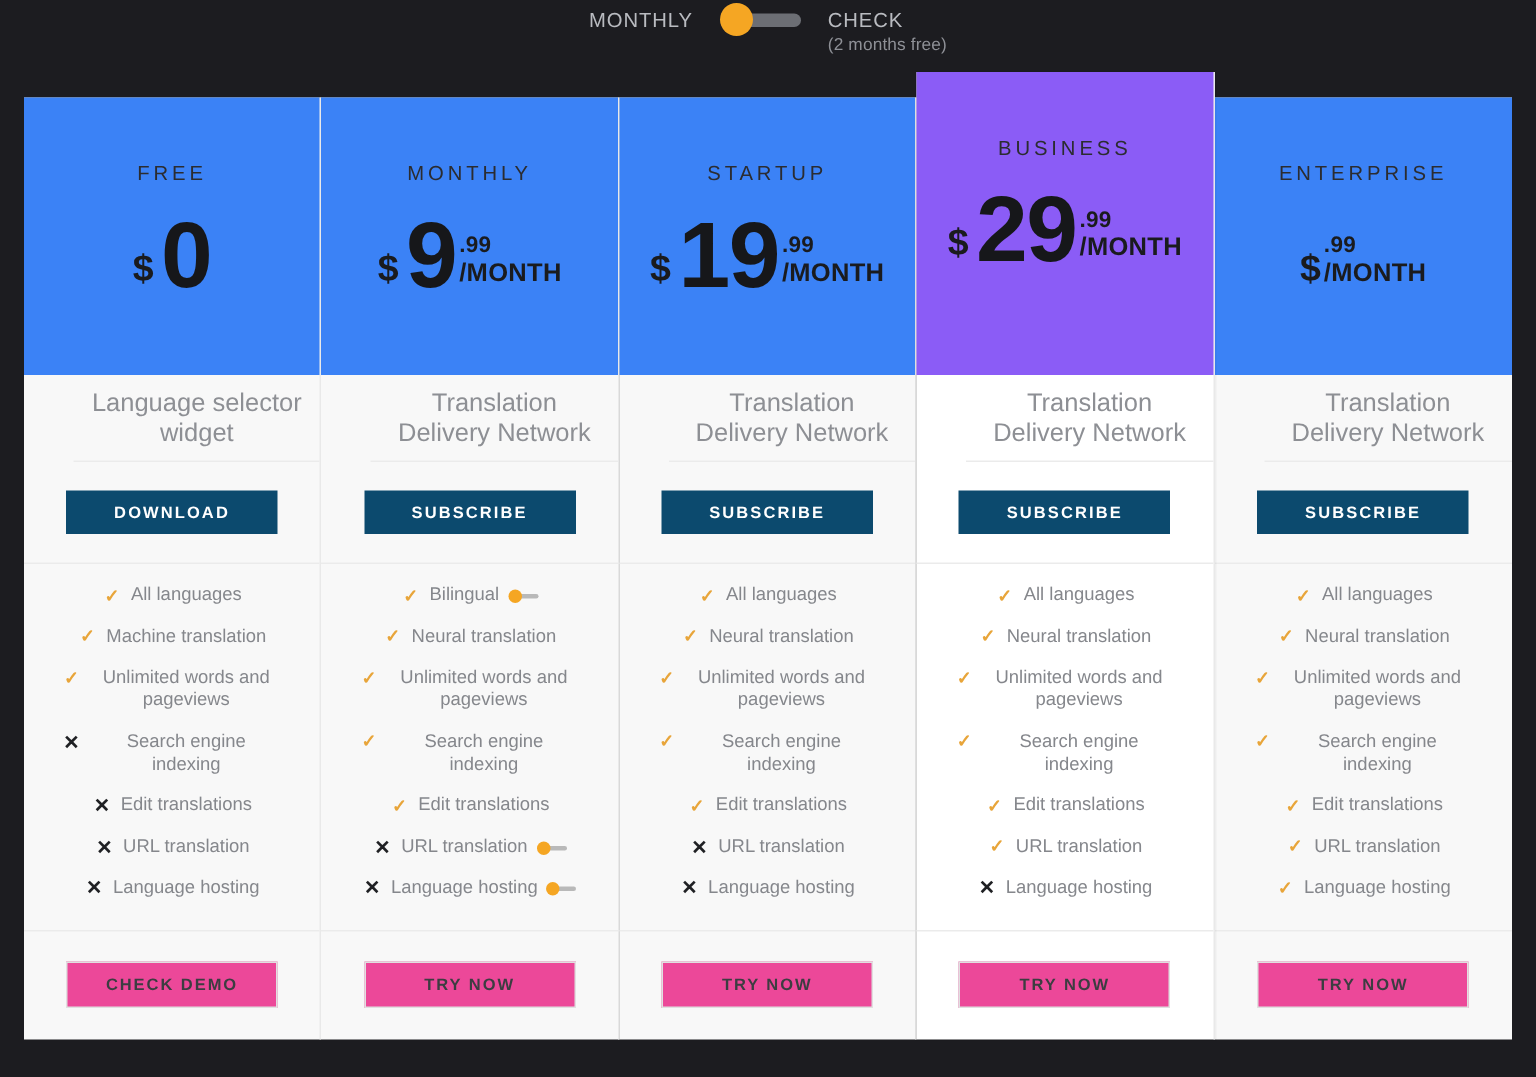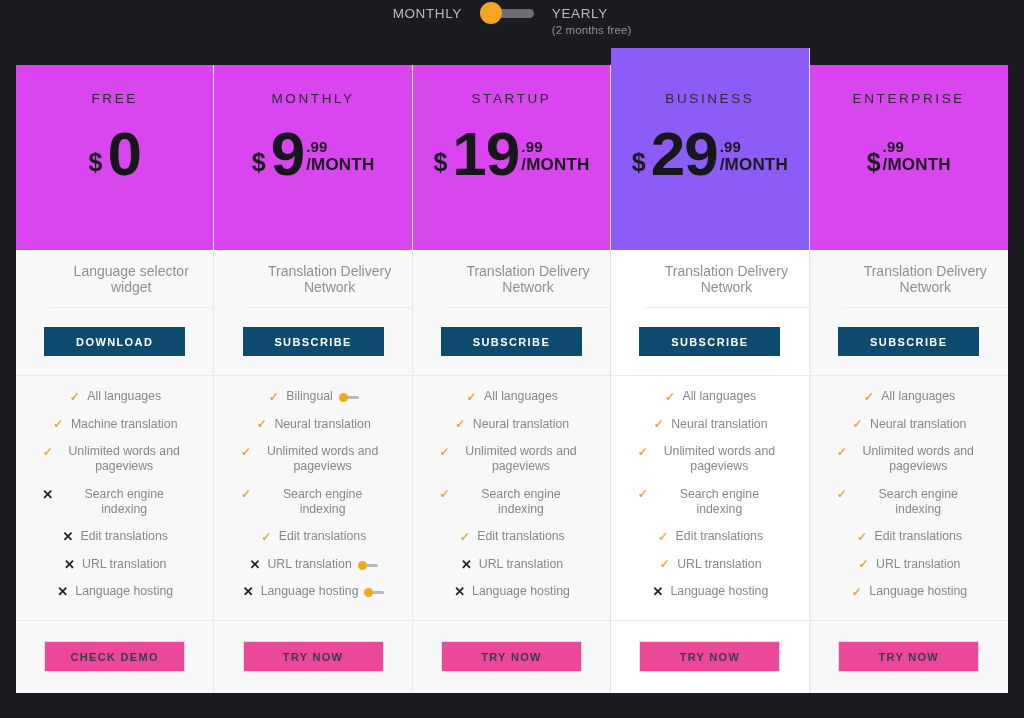--- a/index.html
+++ b/index.html
@@ -98,23 +98,23 @@
     box-shadow: 0 0 0 1px rgba(0,0,0,0.04);
   }
   .plan.featured .plan-head { background: #8b5cf6; }
   .plan.featured .plan-sub,
   .plan.featured .plan-cta-row,
   .plan.featured .plan-features,
   .plan.featured .plan-foot { border-right-color: transparent; }
 
   
   .plan-head {
-    background: #d946ef;
+    background: #3b82f6;
     height: 185px;
-    padding-top: 26px;
+    padding-top: 43px;
     display: flex;
     flex-direction: column;
     align-items: center;
   }
   .plan.featured .plan-head { height: 202px; padding-top: 43px; }
 
   .plan-name {
     font-size: 13.5px;
     letter-spacing: 2.6px;
     color: #2b2c30;
@@ -166,21 +166,21 @@
     letter-spacing: 0.2px;
     margin-top: 1px;
   }
 
   
   .plan-sub {
     height: 58px;
     display: flex;
     align-items: center;
     justify-content: center;
-    font-size: 14px;
+    font-size: 17px;
     color: #8d8f94;
     text-align: center;
     padding: 0 8px;
     border-bottom: 1px solid #ebebeb;
     margin-left: 33px;
   }
 
   
   .plan-cta-row {
     height: 68px;
@@ -288,21 +288,21 @@
 <div id="billing-toggle">
   <div class="toggle-inner">
     <span class="toggle-label">MONTHLY</span>
 
     <span class="switch">
       <span class="switch-track"></span>
       <span class="switch-knob"></span>
     </span>
 
     <span class="toggle-label right">
-      <span>YEARLY</span>
+      <span>CHECK</span>
       <span class="toggle-sub">(2 months free)</span>
     </span>
   </div>
 </div>
 
 <div id="pricing-table">
     <div class="plan">
       <div class="plan-head">
         <div class="plan-name">FREE</div>
         <div class="price-row">

